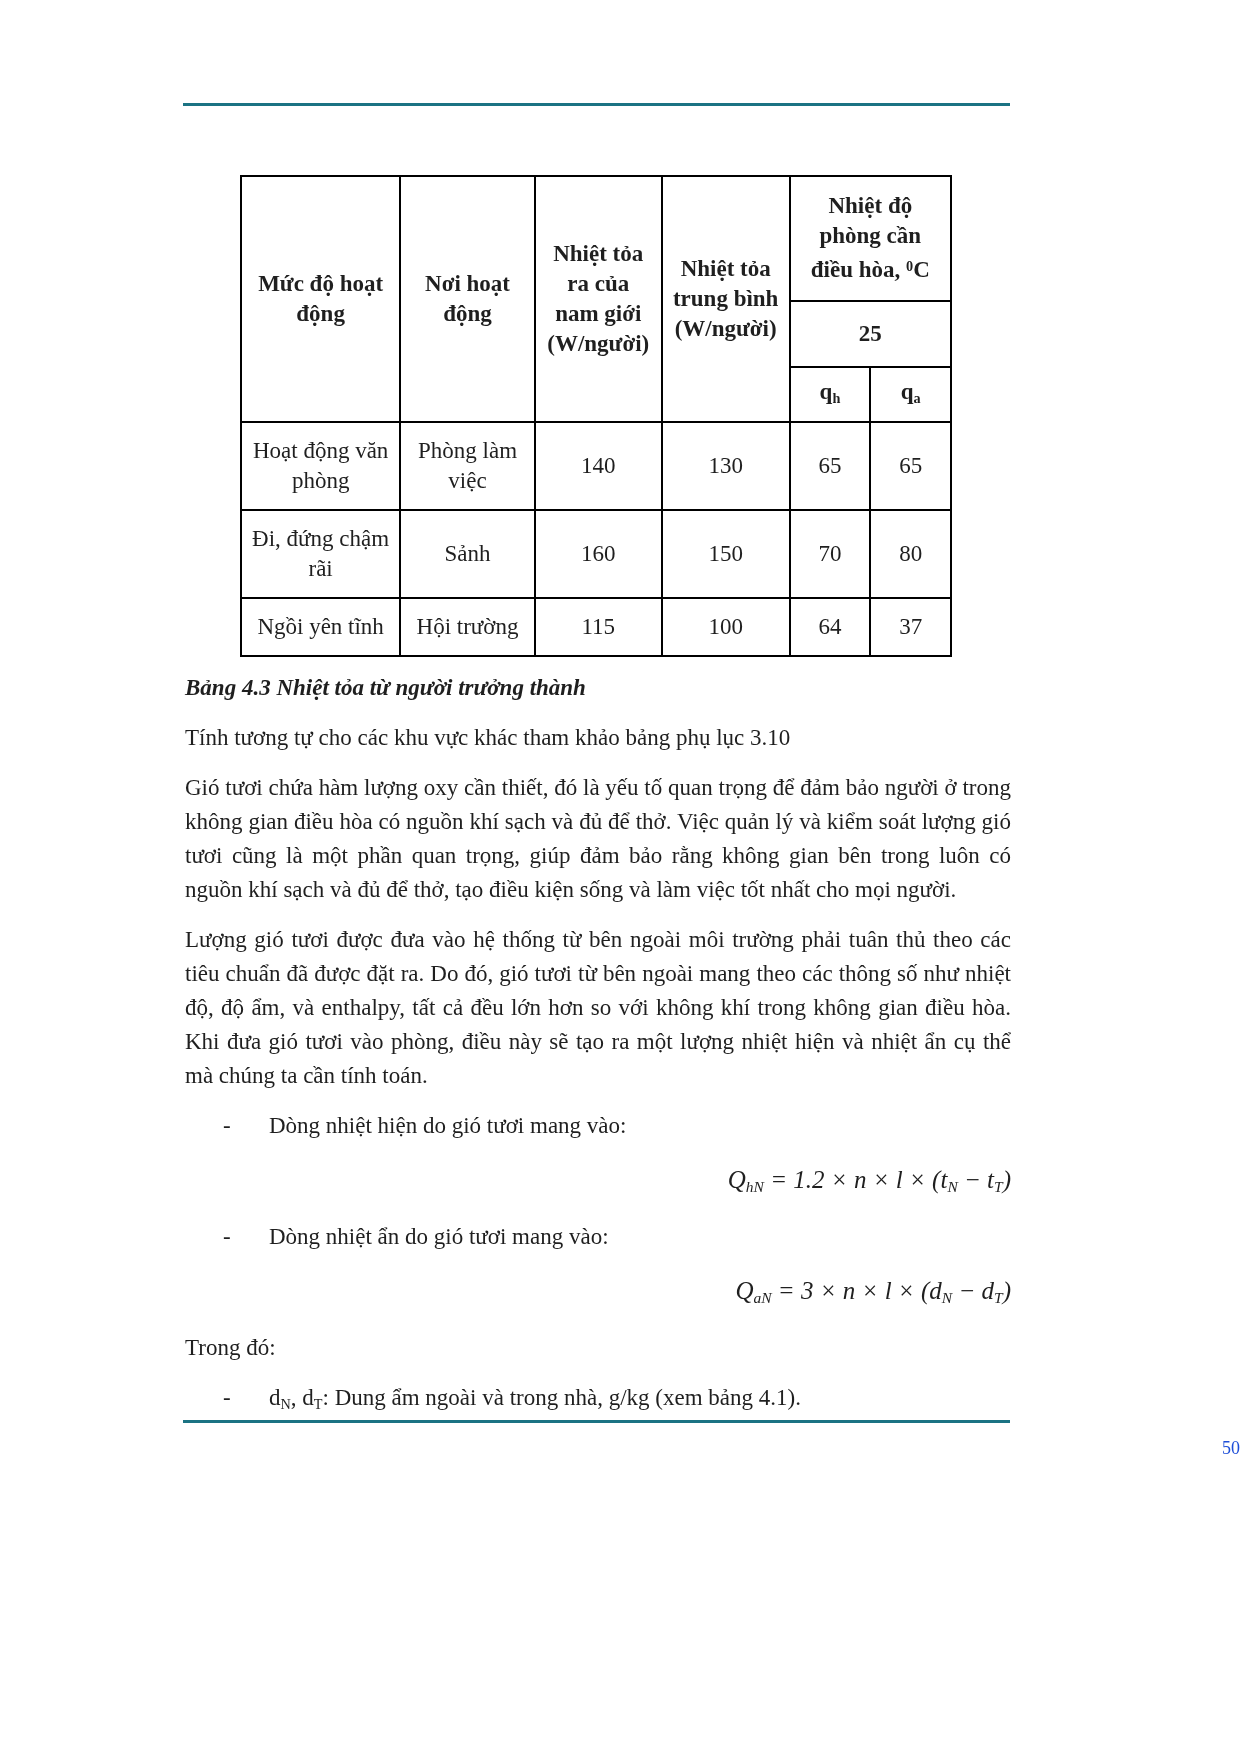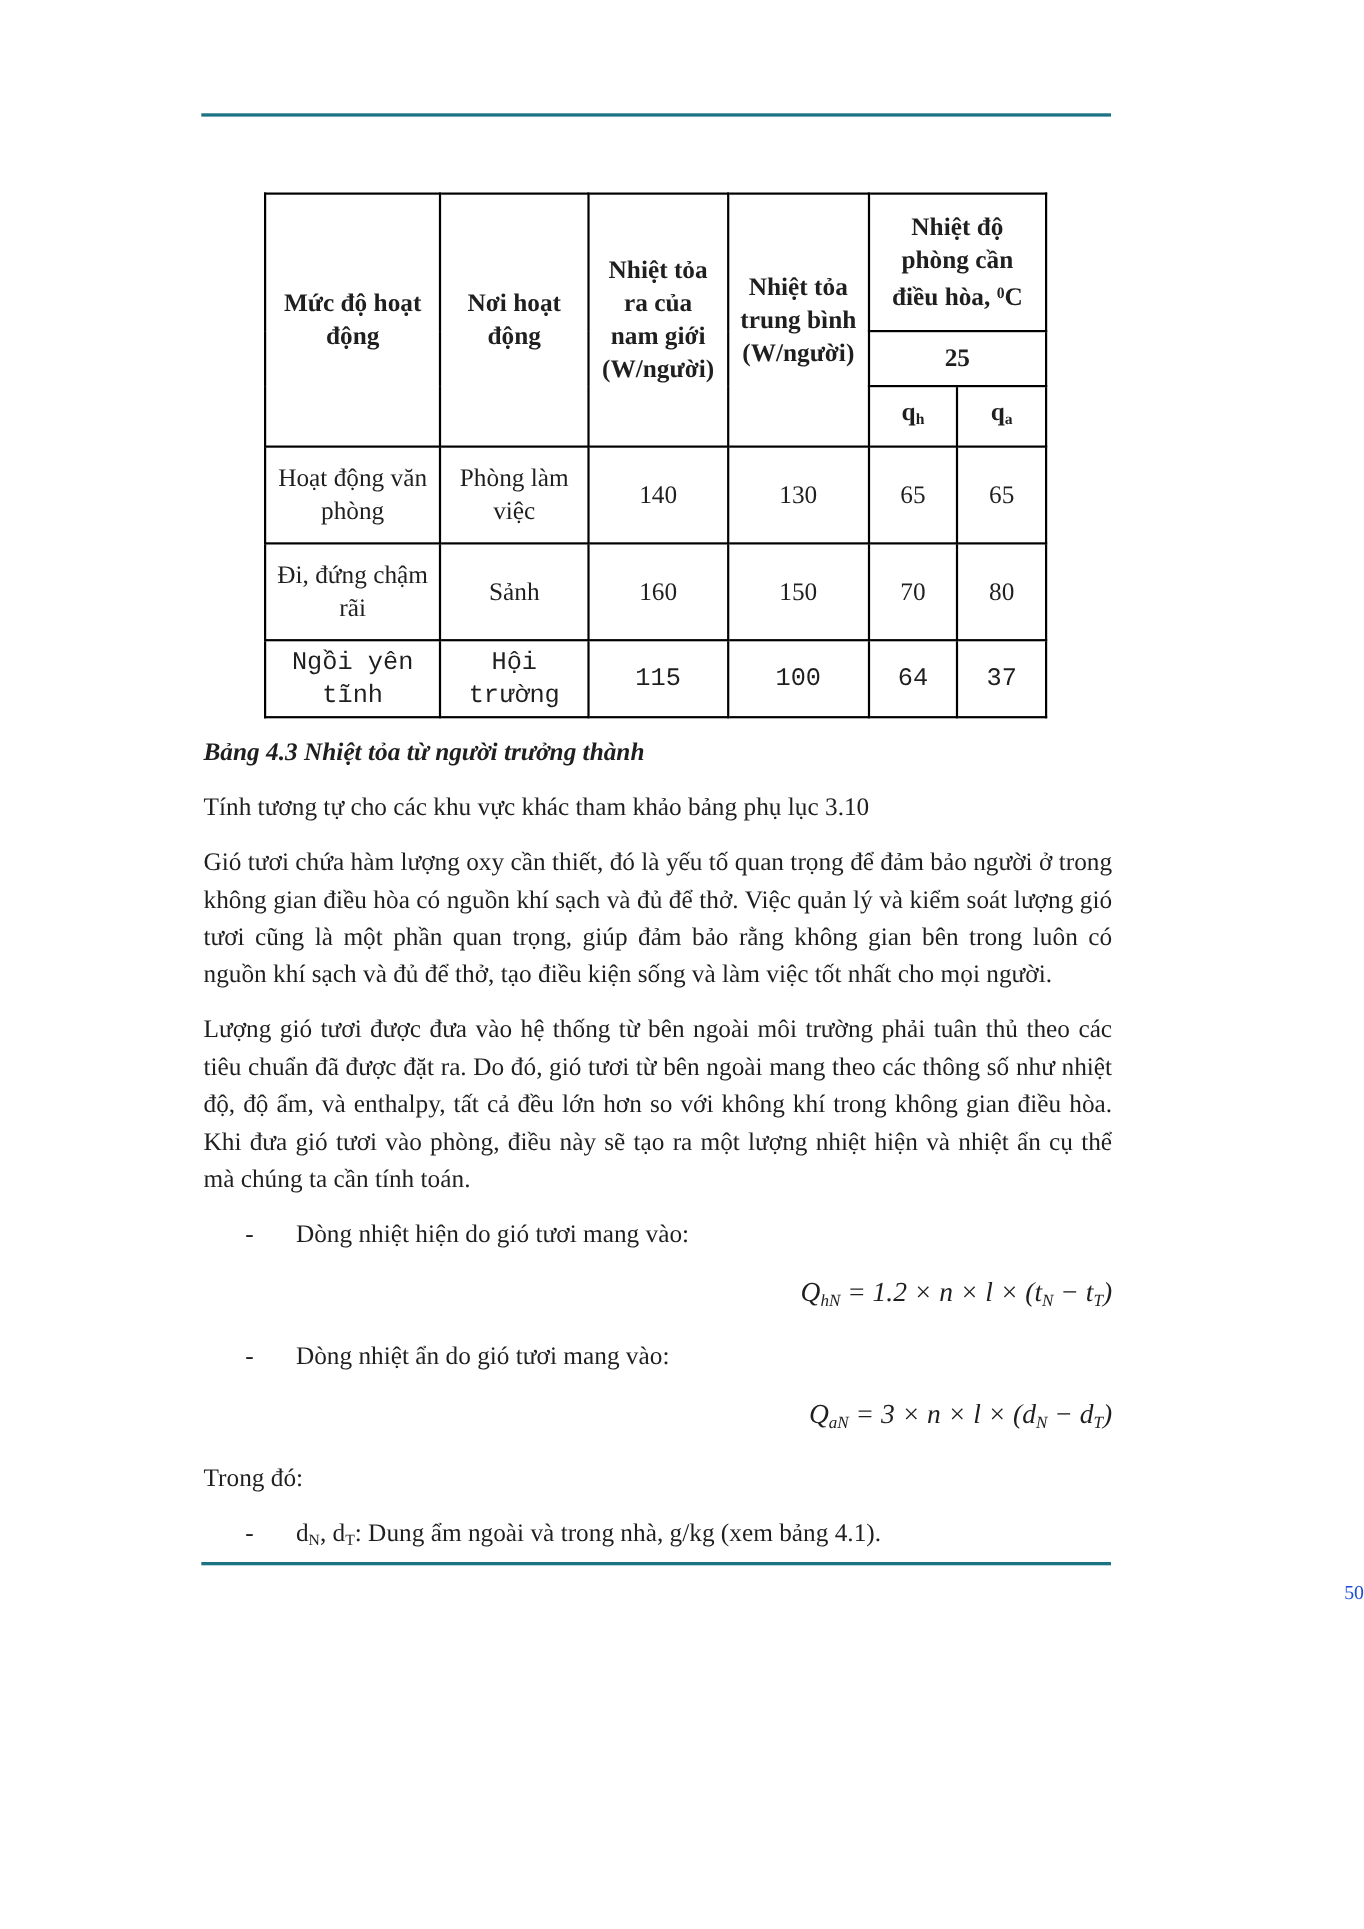--- a/index.html
+++ b/index.html
@@ -47,24 +47,24 @@
     font-size: 23px;
     line-height: 30px;
   }
   table.heat-table th, table.heat-table td {
     border: 2px solid #000;
     vertical-align: middle;
     padding: 4px 8px;
   }
   table.heat-table th { font-weight: bold; }
   .h-group { height: 125px; }
-  .h-temp  { height: 50px; }
+  .h-temp  { height: 66px; }
   .h-q     { height: 55px; }
   .r-tall  { height: 88px; }
-  .r-short { height: 58px; font-family: Liberation Mono, monospace; }
+  .r-short { height: 58px; }
   .caption {
     margin-top: 14px;
     font-weight: bold;
     font-style: italic;
   }
   .para { margin-top: 16px; text-align: justify; }
   .para-plain { margin-top: 16px; }
   h3.section-heading {
     margin-top: 22px;
     font-size: 23.5px;

